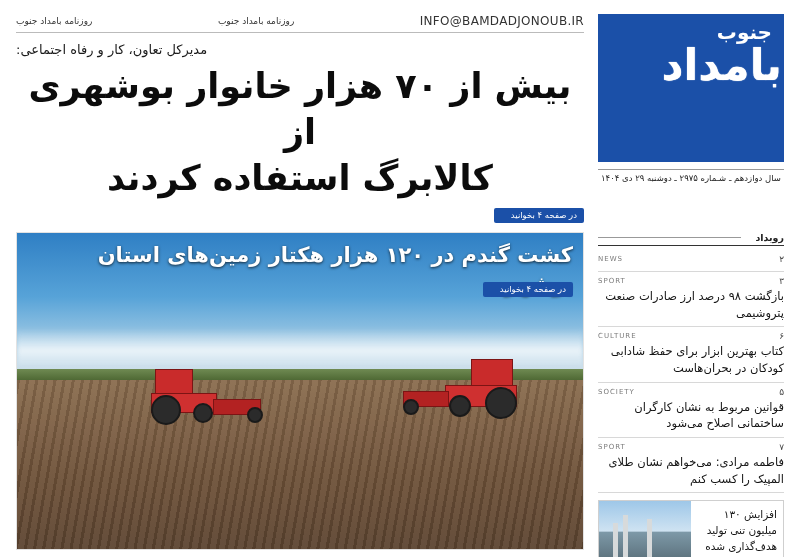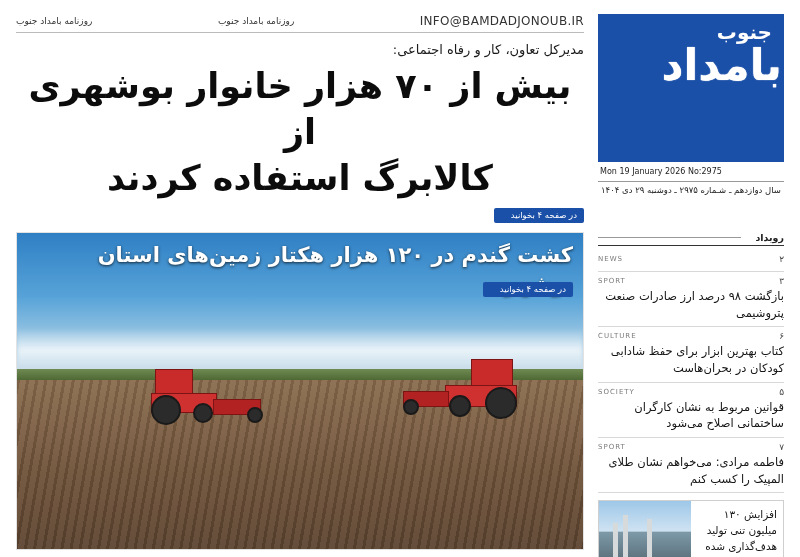--- a/index.html
+++ b/index.html
@@ -111,21 +111,21 @@
     font-size: 12px;
     letter-spacing: .3px;
   }
   .top-strip .mid {
     font-size: 9px;
   }
   .top-strip .right {
     font-size: 9px;
   }
   .kicker {
-    text-align: right;
+    text-align: left;
     font-size: 13px;
     color: #1a1a1a;
     margin-top: 9px;
     font-weight: 500;
   }
   .headline {
     text-align: center;
     font-size: 35px;
     line-height: 1.32;
     font-weight: bold;
@@ -343,21 +343,20 @@
 <div class="page">
 
   <div class="masthead-row">
 
     <div class="logo-col">
       <div class="logo-box">
         <div class="logo-sub">جنوب</div>
         <div class="logo-word">بامداد</div>
       </div>
       <div class="logo-dateline">
-        <div class="en">Mon 19 January  2026  No:2975</div>
         <div class="logo-rule"></div>
         <div>سال دوازدهم ـ شـماره ۲۹۷۵ ـ دوشنبه ۲۹ دی ۱۴۰۴</div>
       </div>
     </div>
 
     <div class="head-col">
       <div class="top-strip">
         <span class="email">INFO@BAMDADJONOUB.IR</span>
         <span class="mid">روزنامه بامداد جنوب</span>
         <span class="right">روزنامه بامداد جنوب</span>

